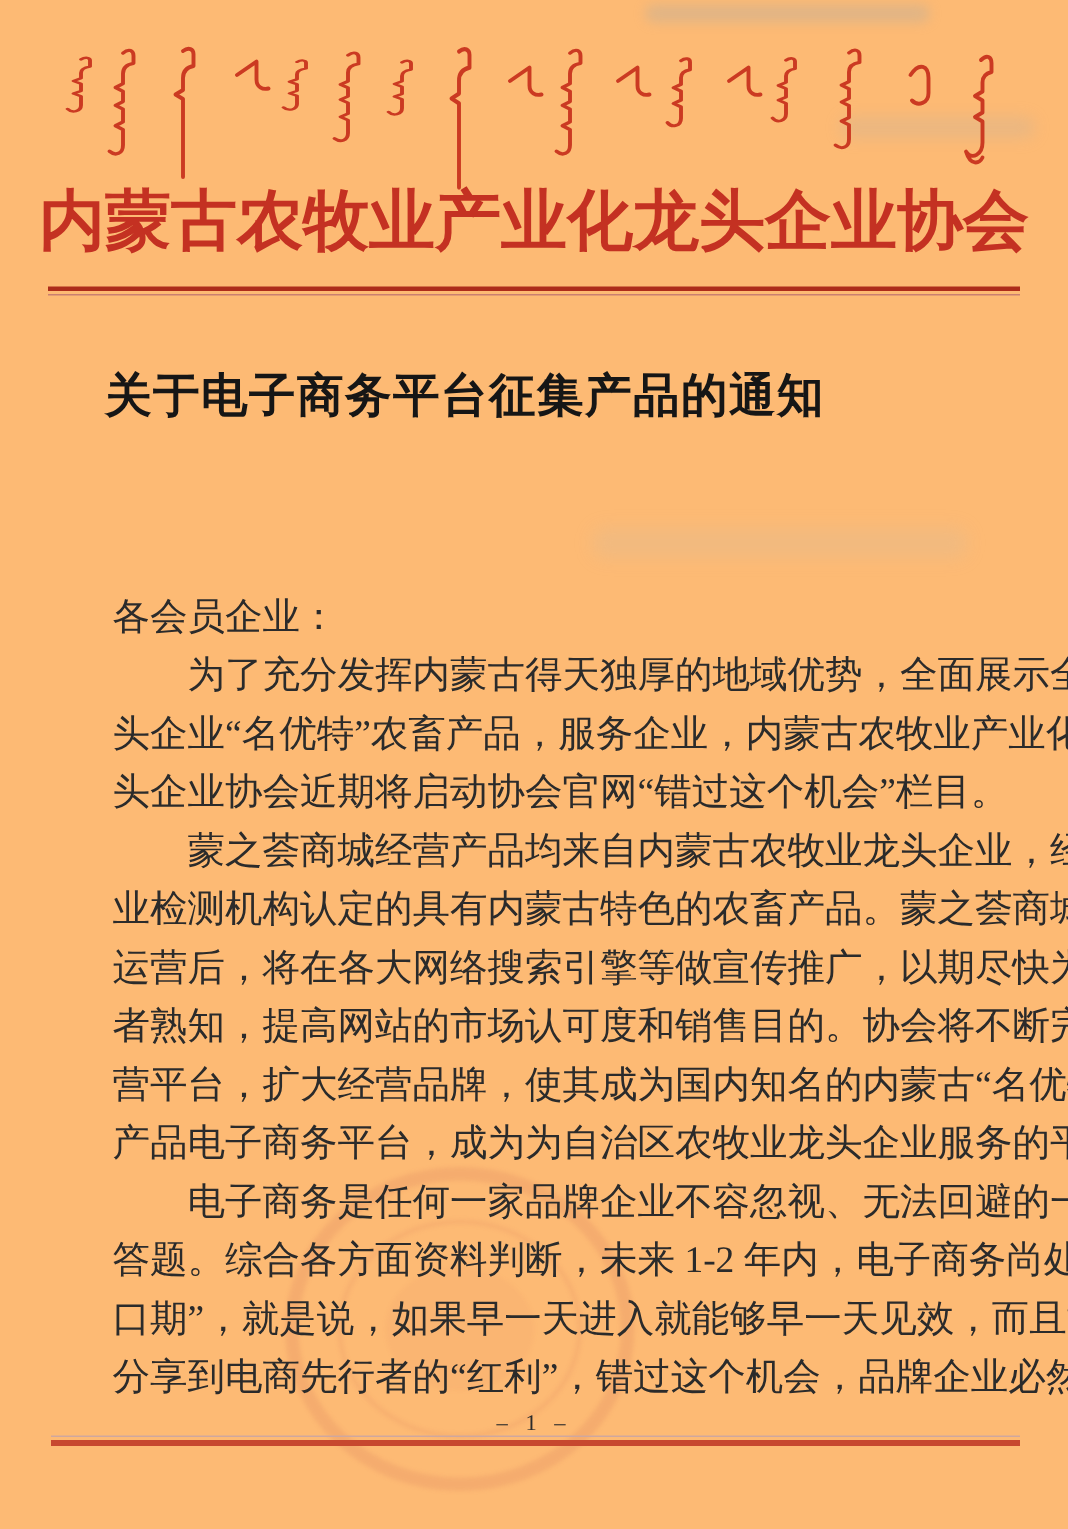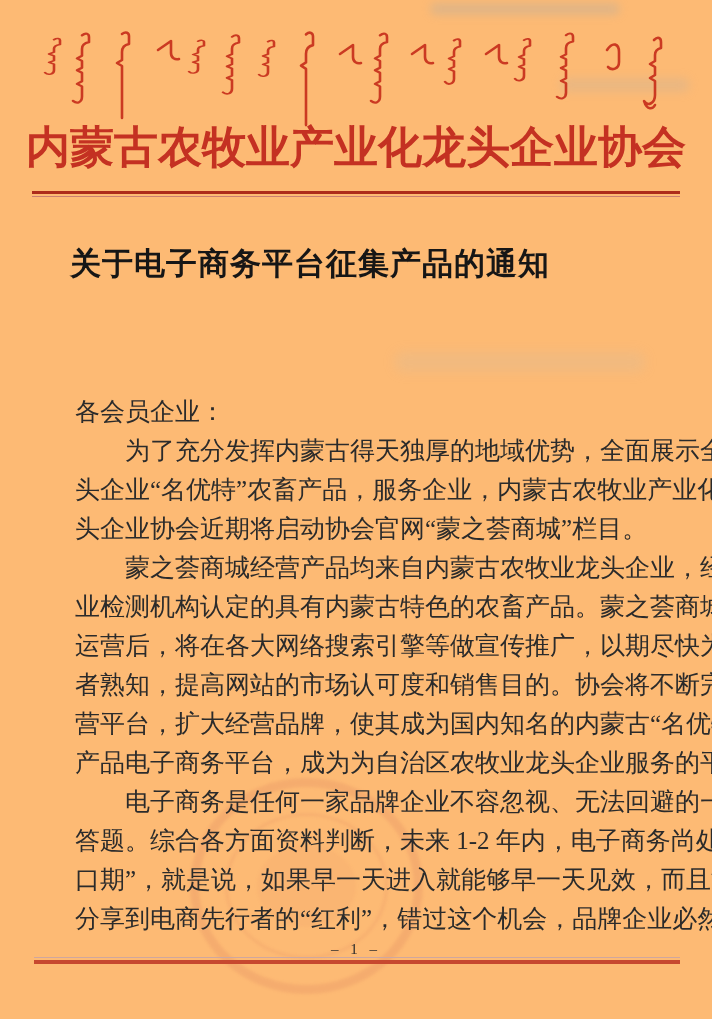--- a/index.html
+++ b/index.html
@@ -96,21 +96,21 @@
     <div class="thick"></div>
     <div class="thin"></div>
   </div>
 
   <h2 class="doc-title">关于电子商务平台征集产品的通知</h2>
 
   <div class="body-text">
       <div class="line">各会员企业：</div>
       <div class="line indent">为了充分发挥内蒙古得天独厚的地域优势，全面展示全区龙</div>
       <div class="line">头企业“名优特”农畜产品，服务企业，内蒙古农牧业产业化龙</div>
-      <div class="line">头企业协会近期将启动协会官网“蒙之荟商城”栏目。</div>
+      <div class="line">头企业协会近期将启动协会官网“错过这个机会”栏目。</div>
       <div class="line indent">蒙之荟商城经营产品均来自内蒙古农牧业龙头企业，经过专</div>
       <div class="line">业检测机构认定的具有内蒙古特色的农畜产品。蒙之荟商城上线</div>
       <div class="line">运营后，将在各大网络搜索引擎等做宣传推广，以期尽快为消费</div>
       <div class="line">者熟知，提高网站的市场认可度和销售目的。协会将不断完善自</div>
       <div class="line">营平台，扩大经营品牌，使其成为国内知名的内蒙古“名优特”</div>
       <div class="line">产品电子商务平台，成为为自治区农牧业龙头企业服务的平台。</div>
       <div class="line indent">电子商务是任何一家品牌企业不容忽视、无法回避的一道必</div>
       <div class="line">答题。综合各方面资料判断，未来 1-2 年内，电子商务尚处于“窗</div>
       <div class="line">口期”，就是说，如果早一天进入就能够早一天见效，而且能够</div>
       <div class="line">分享到电商先行者的“红利”，错过这个机会，品牌企业必然边</div>

